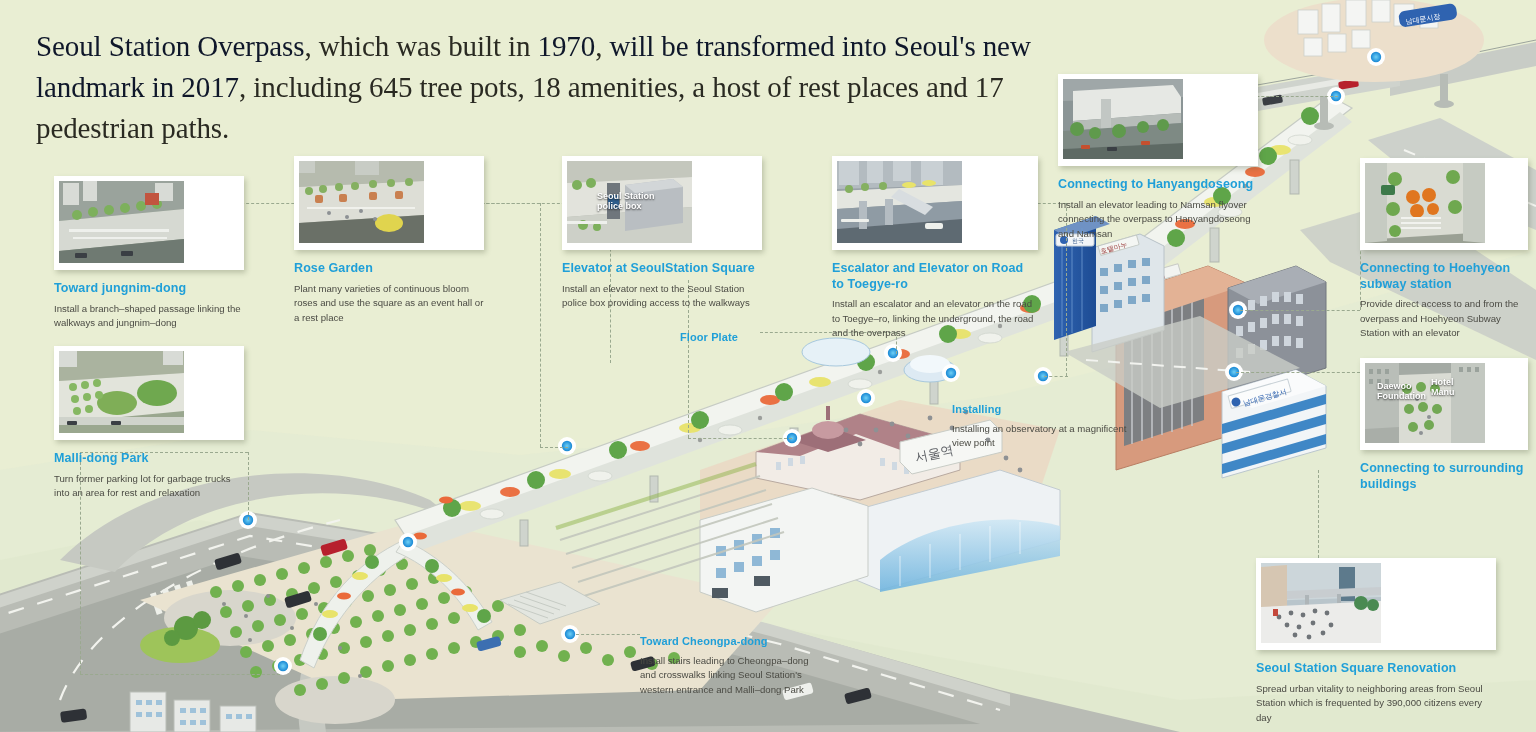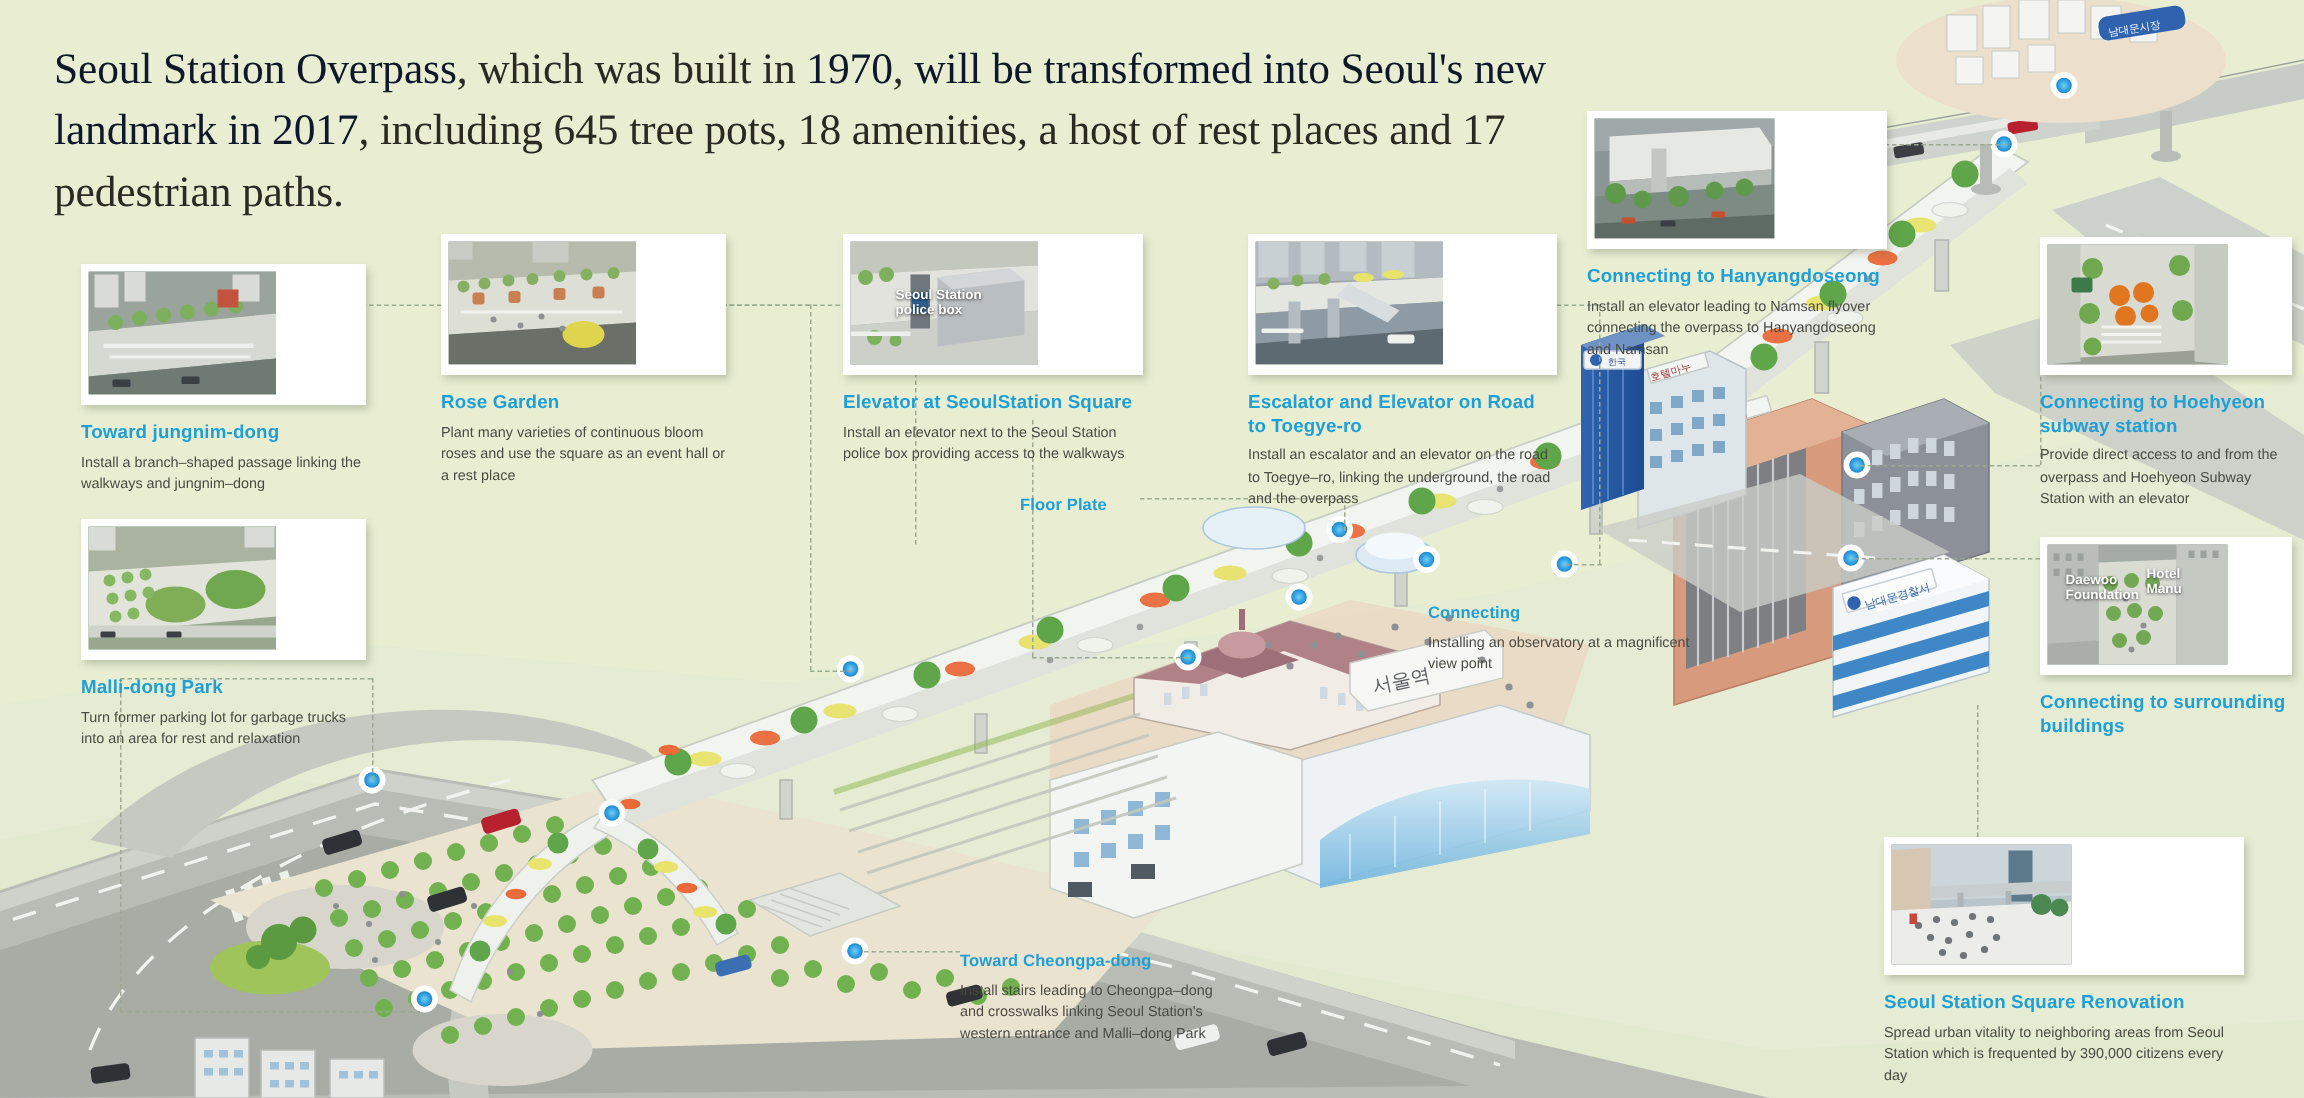--- a/index.html
+++ b/index.html
@@ -973,21 +973,21 @@
     </div>
     <div class="co-title">Seoul Station Square Renovation</div>
     <div class="co-body" style="width:236px;">Spread urban vitality to neighboring areas from Seoul Station which is frequented by 390,000 citizens every day</div>
   </div>
 
   <div class="callout" style="left:680px;top:320px;width:180px;">
     <div class="co-title inmap">Floor Plate</div>
   </div>
 
   <div class="callout" style="left:952px;top:392px;width:176px;">
-    <div class="co-title inmap">Connecting</div>
+    <div class="co-title inmap">Installing</div>
     <div class="co-body">Installing an observatory at a magnificent view point</div>
   </div>
 
   <div class="callout" style="left:640px;top:624px;width:180px;">
     <div class="co-title inmap">Toward Cheongpa-dong</div>
     <div class="co-body">Install stairs leading to Cheongpa–dong and crosswalks linking Seoul Station's western entrance and Malli–dong Park</div>
   </div>
 
 </div>
 

